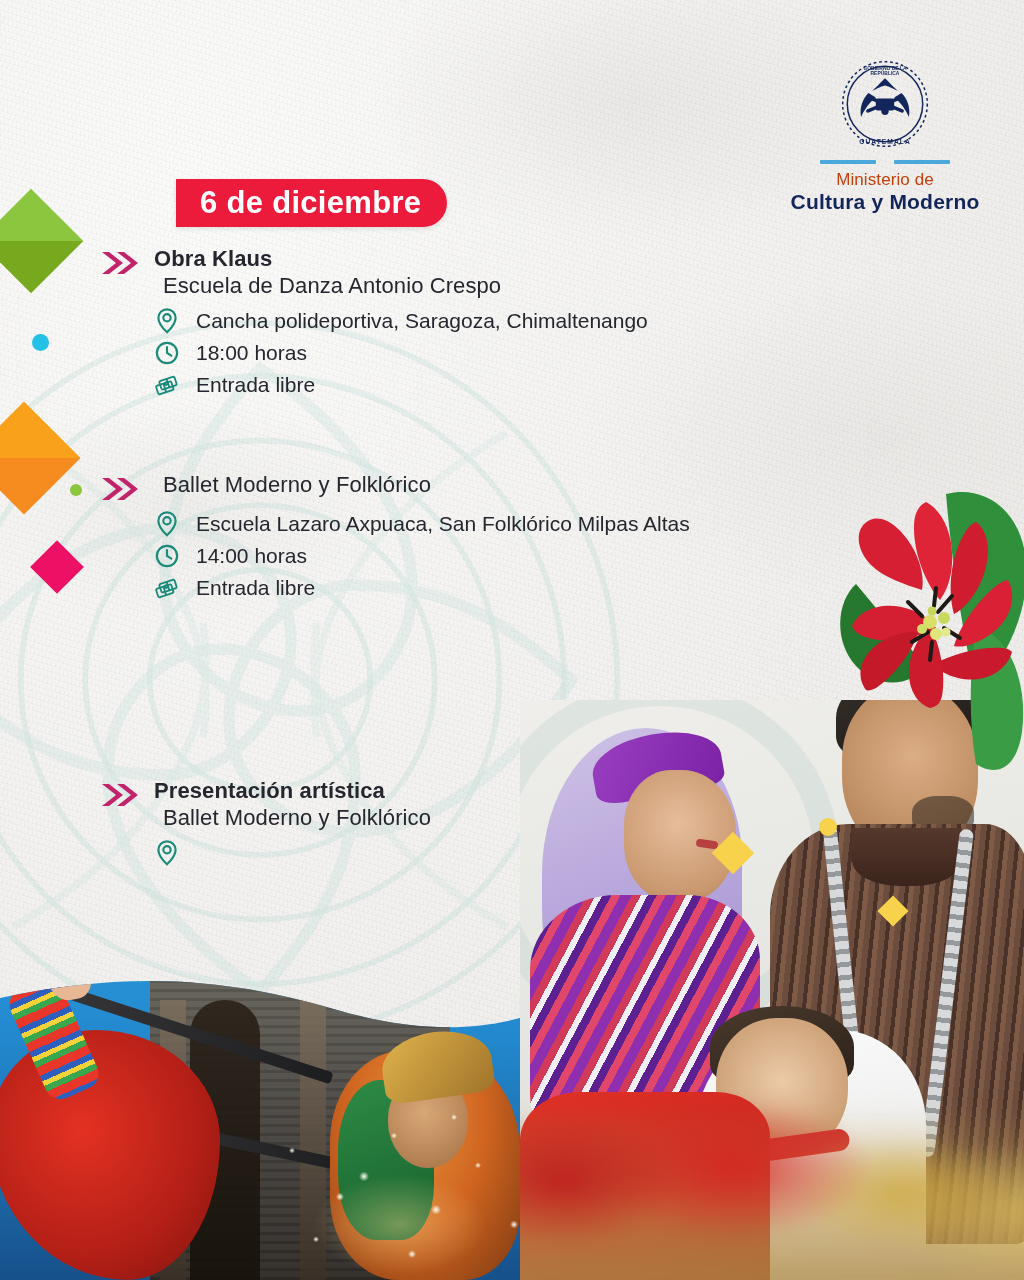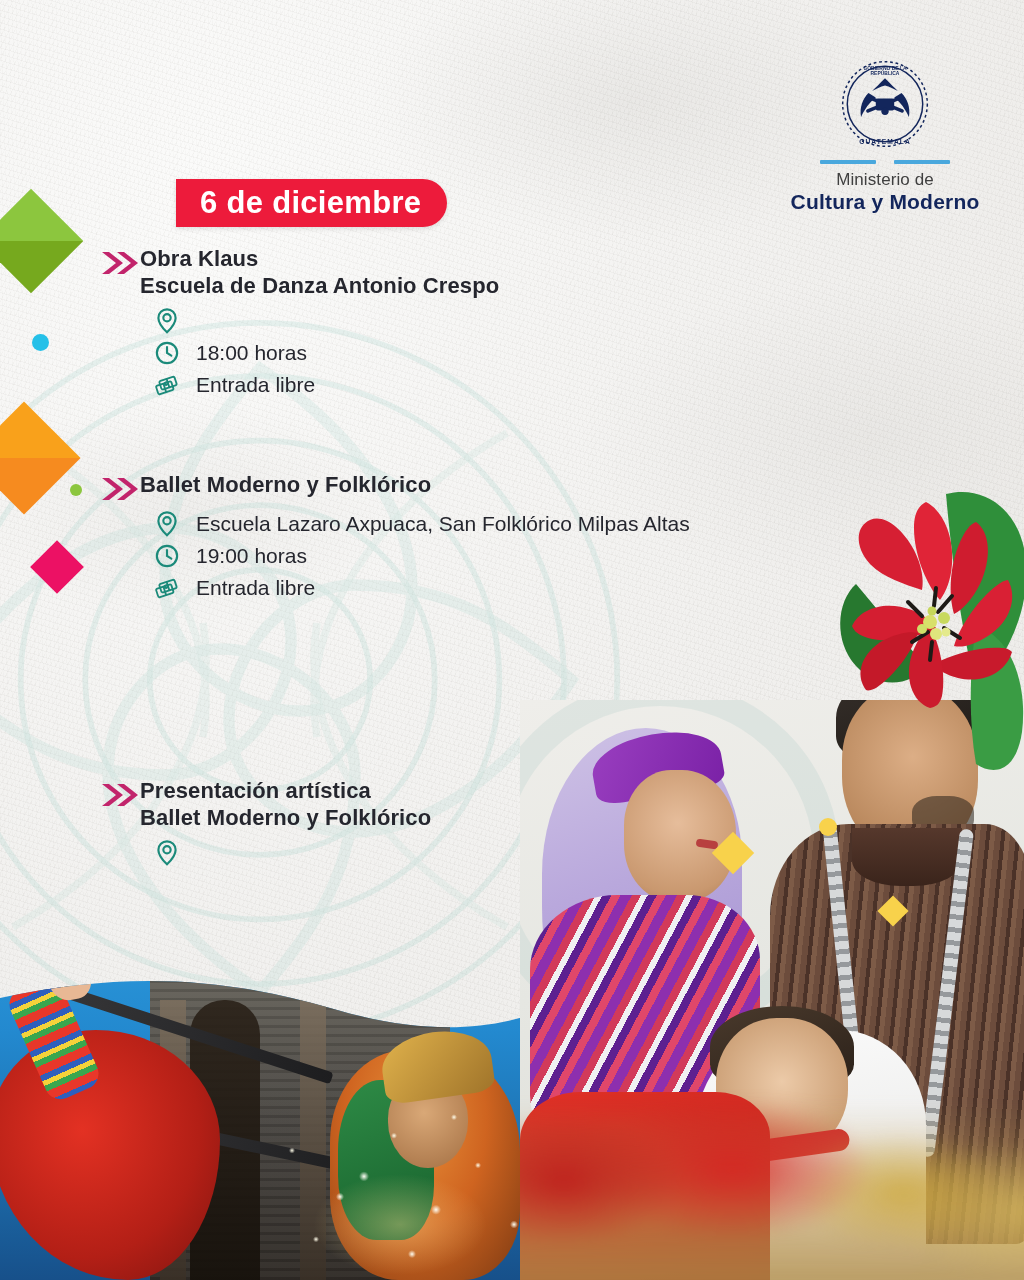--- a/index.html
+++ b/index.html
@@ -79,21 +79,21 @@
     position:absolute; right:44px; top:58px;
     width:190px; text-align:center;
   }
   .seal { width:92px; height:92px; margin:0 auto; display:block; }
   .logo-rules {
     display:flex; justify-content:center; gap:18px;
     margin:10px 0 6px;
   }
   .logo-rules span { display:block; width:56px; height:4px; background:#4aa8dd; border-radius:1px; }
   .ministry-top {
-    font-size:17px; color:#404040; letter-spacing:.1px; line-height:1.15;
+    font-size:17px; color:#c2410c; letter-spacing:.1px; line-height:1.15;
   }
   .ministry-bottom {
     font-size:21px; font-weight:bold; color:#13265c;
     letter-spacing:.2px; line-height:1.15; white-space:nowrap;
   }
 
   
   .badge {
     position:absolute;
     height:48px;
@@ -109,29 +109,29 @@
   }
   .badge-red    { left:176px; top:179px; background:#ed1b3b; }
   .badge-orange { left:186px; top:709px; background:#f7941e; }
 
   
   .event { position:absolute; }
   .ev1 { left:100px; top:246px; }
   .ev2 { left:100px; top:472px; }
   .ev3 { left:100px; top:778px; }
 
-  .ev-head { display:flex; align-items:flex-start; }
+  .ev-head { display:flex; align-items:flex-start; gap:14px; }
   .chev { flex:0 0 auto; width:40px; height:28px; margin-top:3px; }
   .chev svg { display:block; width:100%; height:100%; }
   .ev-titles { color:#25262e; }
   .ev-title {
     font-size:22px; font-weight:bold; line-height:1.22; letter-spacing:.1px;
   }
   .ev-sub {
-    font-size:22px; font-weight:bold; line-height:1.22; letter-spacing:.1px;
+    font-size:22px; font-weight:normal; line-height:1.22; letter-spacing:.1px;margin-left:9px;
   }
 
   .ev-meta { margin-top:7px; padding-left:54px; }
   .meta-row { display:flex; align-items:center; gap:16px; margin-bottom:4px; }
   .meta-ico { flex:0 0 auto; width:26px; height:28px; }
   .meta-ico svg { display:block; width:100%; height:100%; }
   .meta-txt {
     font-size:21px; color:#25262e; line-height:1.3; white-space:nowrap;
   }
 
@@ -446,20 +446,21 @@
       </div>
     </div>
     <div class="ev-meta">
       <div class="meta-row">
         <span class="meta-ico">
           <svg viewBox="0 0 24 26" xmlns="http://www.w3.org/2000/svg">
             <path d="M12 2.2c-4.4 0-8 3.5-8 7.9 0 5.6 8 13.4 8 13.4s8-7.8 8-13.4c0-4.4-3.6-7.9-8-7.9z" fill="none" stroke="#1b8a7a" stroke-width="2"></path>
             <circle cx="12" cy="10" r="3.4" fill="none" stroke="#1b8a7a" stroke-width="2"></circle>
           </svg>
         </span>
+        <span class="meta-txt">Cancha polideportiva, Saragoza, Chimaltenango</span>
       </div>
       <div class="meta-row">
         <span class="meta-ico">
           <svg viewBox="0 0 24 26" xmlns="http://www.w3.org/2000/svg">
             <circle cx="12" cy="13" r="9.4" fill="none" stroke="#1b8a7a" stroke-width="2"></circle>
             <path d="M12 7.6 L12 13 L16 15.4" fill="none" stroke="#1b8a7a" stroke-width="2" stroke-linecap="round"></path>
           </svg>
         </span>
         <span class="meta-txt">18:00 horas</span>
       </div>
@@ -501,21 +502,21 @@
         </span>
         <span class="meta-txt">Escuela Lazaro Axpuaca, San Folklórico Milpas Altas</span>
       </div>
       <div class="meta-row">
         <span class="meta-ico">
           <svg viewBox="0 0 24 26" xmlns="http://www.w3.org/2000/svg">
             <circle cx="12" cy="13" r="9.4" fill="none" stroke="#1b8a7a" stroke-width="2"></circle>
             <path d="M12 7.6 L12 13 L16 15.4" fill="none" stroke="#1b8a7a" stroke-width="2" stroke-linecap="round"></path>
           </svg>
         </span>
-        <span class="meta-txt">19:00 horas</span>
+        <span class="meta-txt">14:00 horas</span>
       </div>
       <div class="meta-row">
         <span class="meta-ico">
           <svg viewBox="0 0 26 26" xmlns="http://www.w3.org/2000/svg">
             <g transform="rotate(-18 13 13)" fill="none" stroke="#1b8a7a" stroke-width="1.8">
               <rect x="2" y="10.5" width="16" height="9" rx="1.6"></rect>
               <rect x="6.5" y="7" width="16" height="9" rx="1.6"></rect>
               <path d="M10 10.5 L10 19.5 M14.5 7 L14.5 16"></path>
               <circle cx="12.6" cy="11.4" r="1.4"></circle>
             </g>

